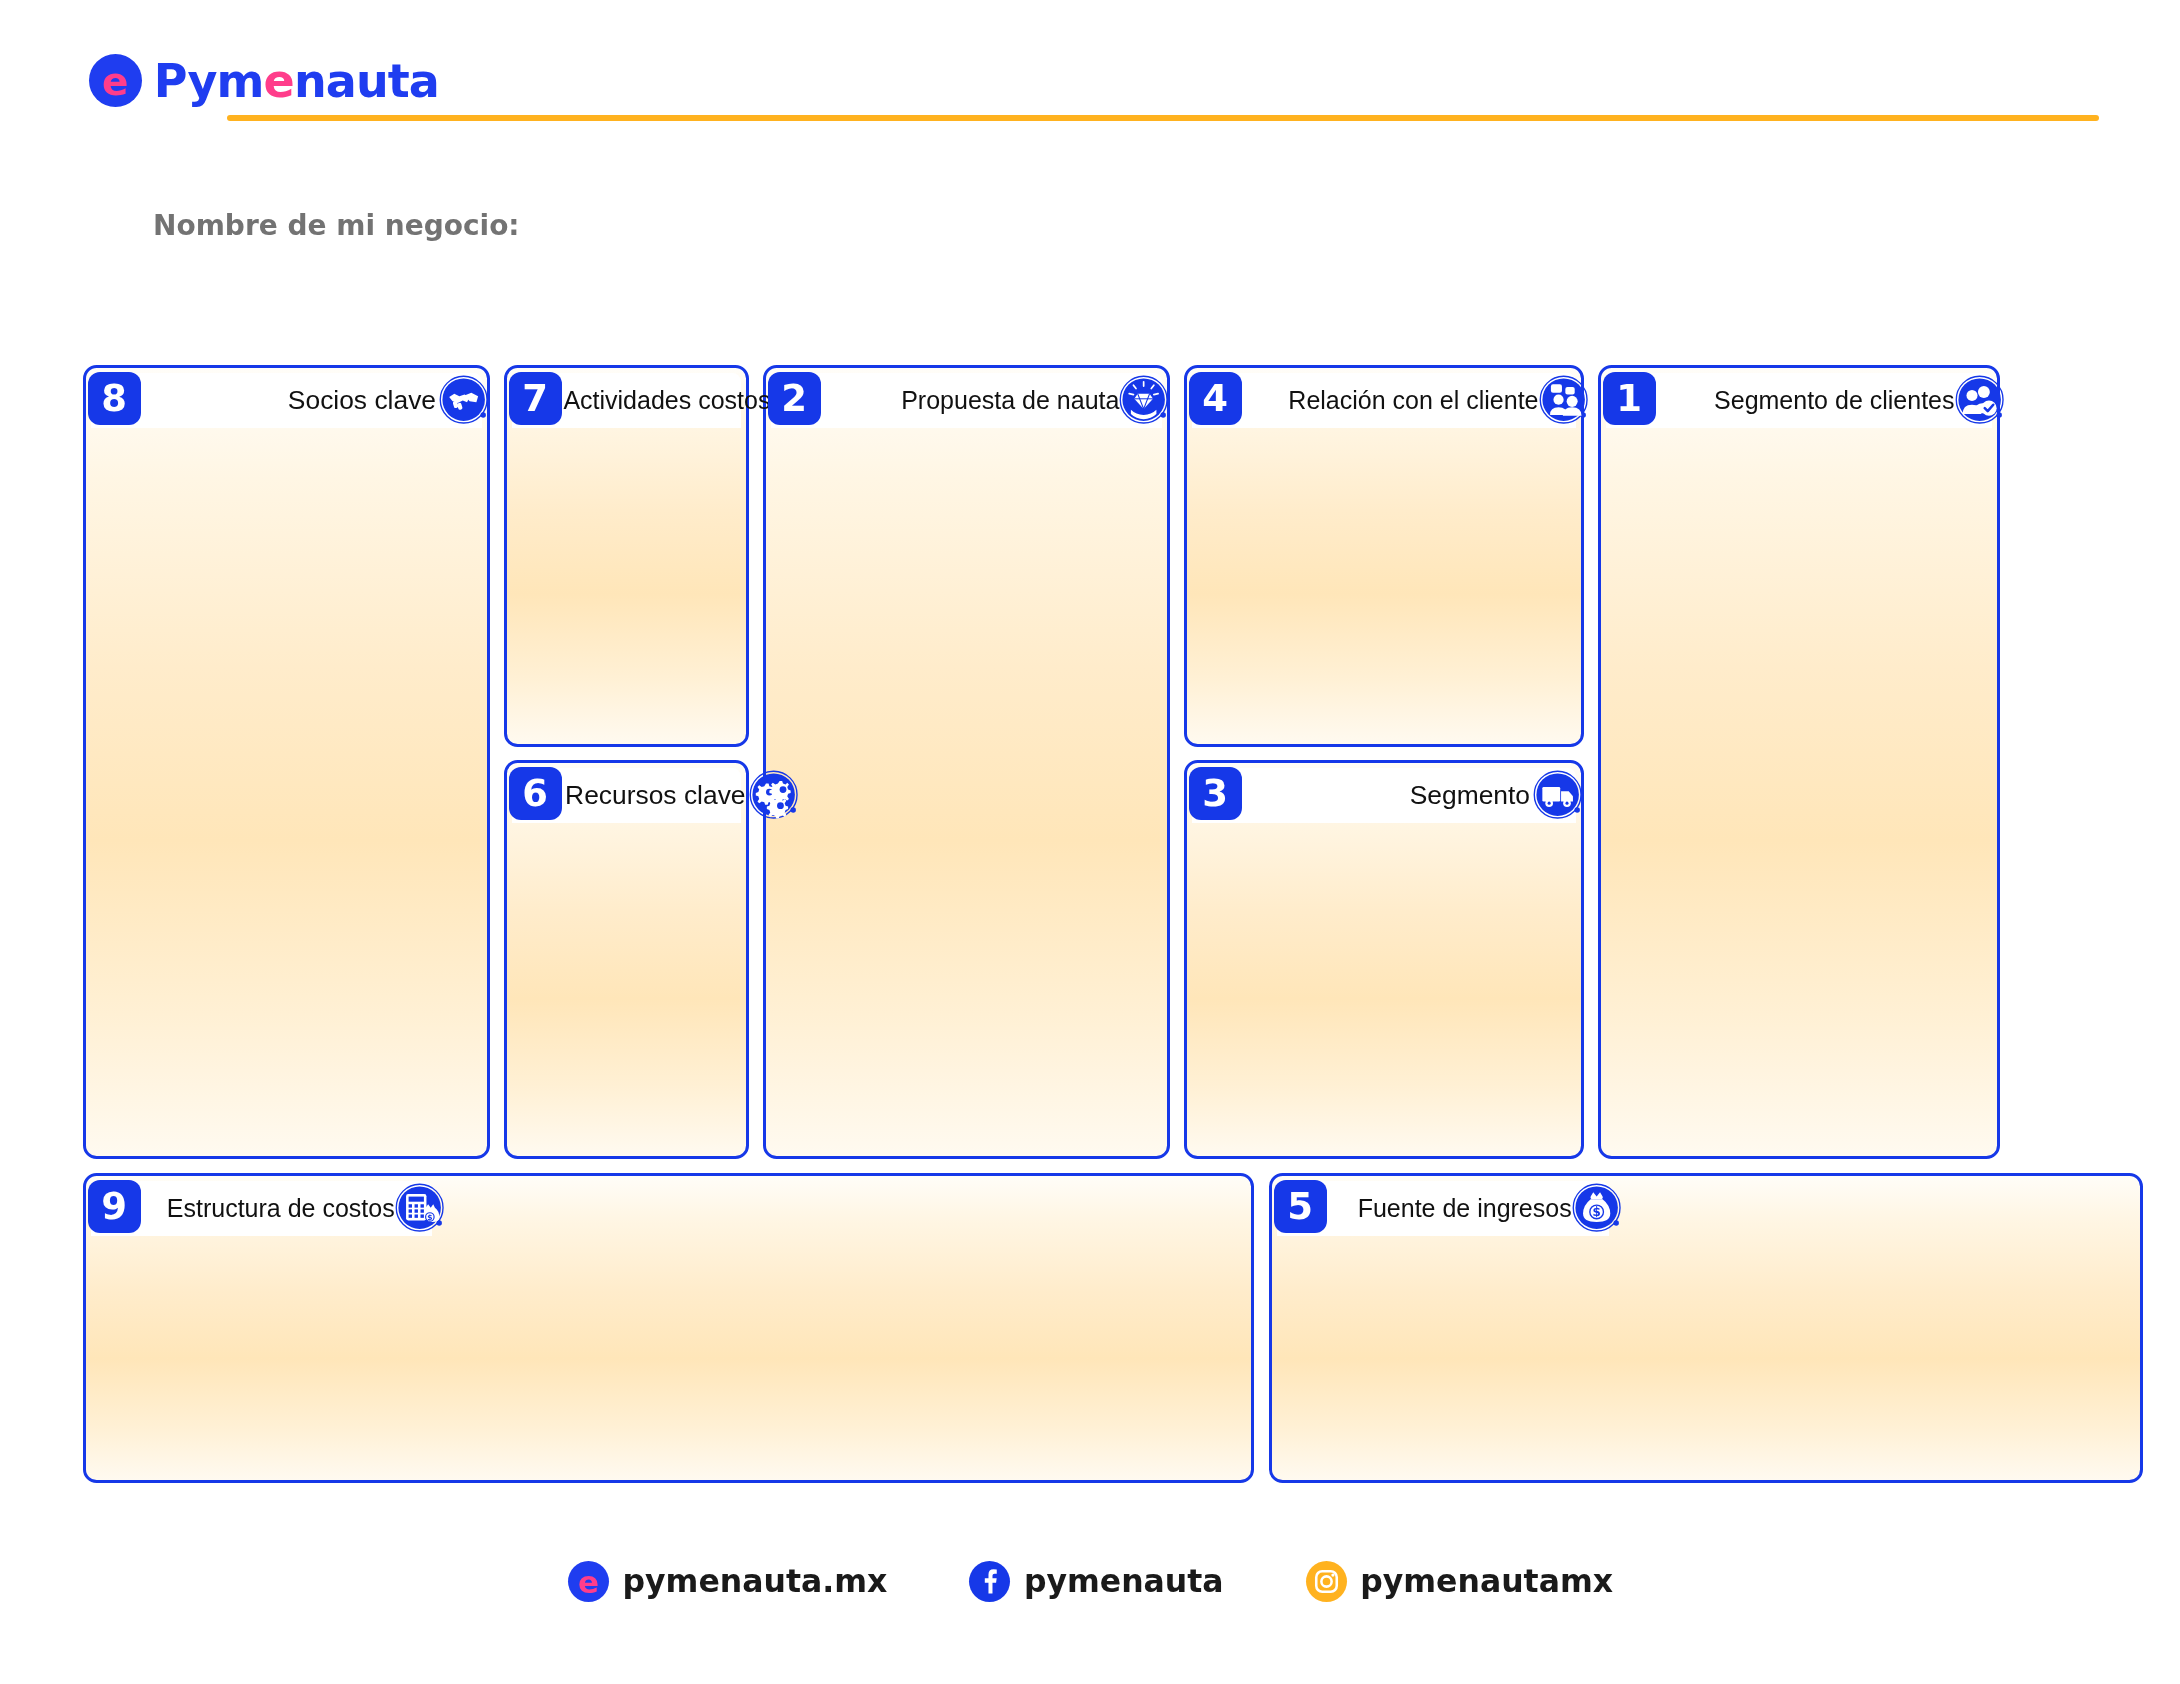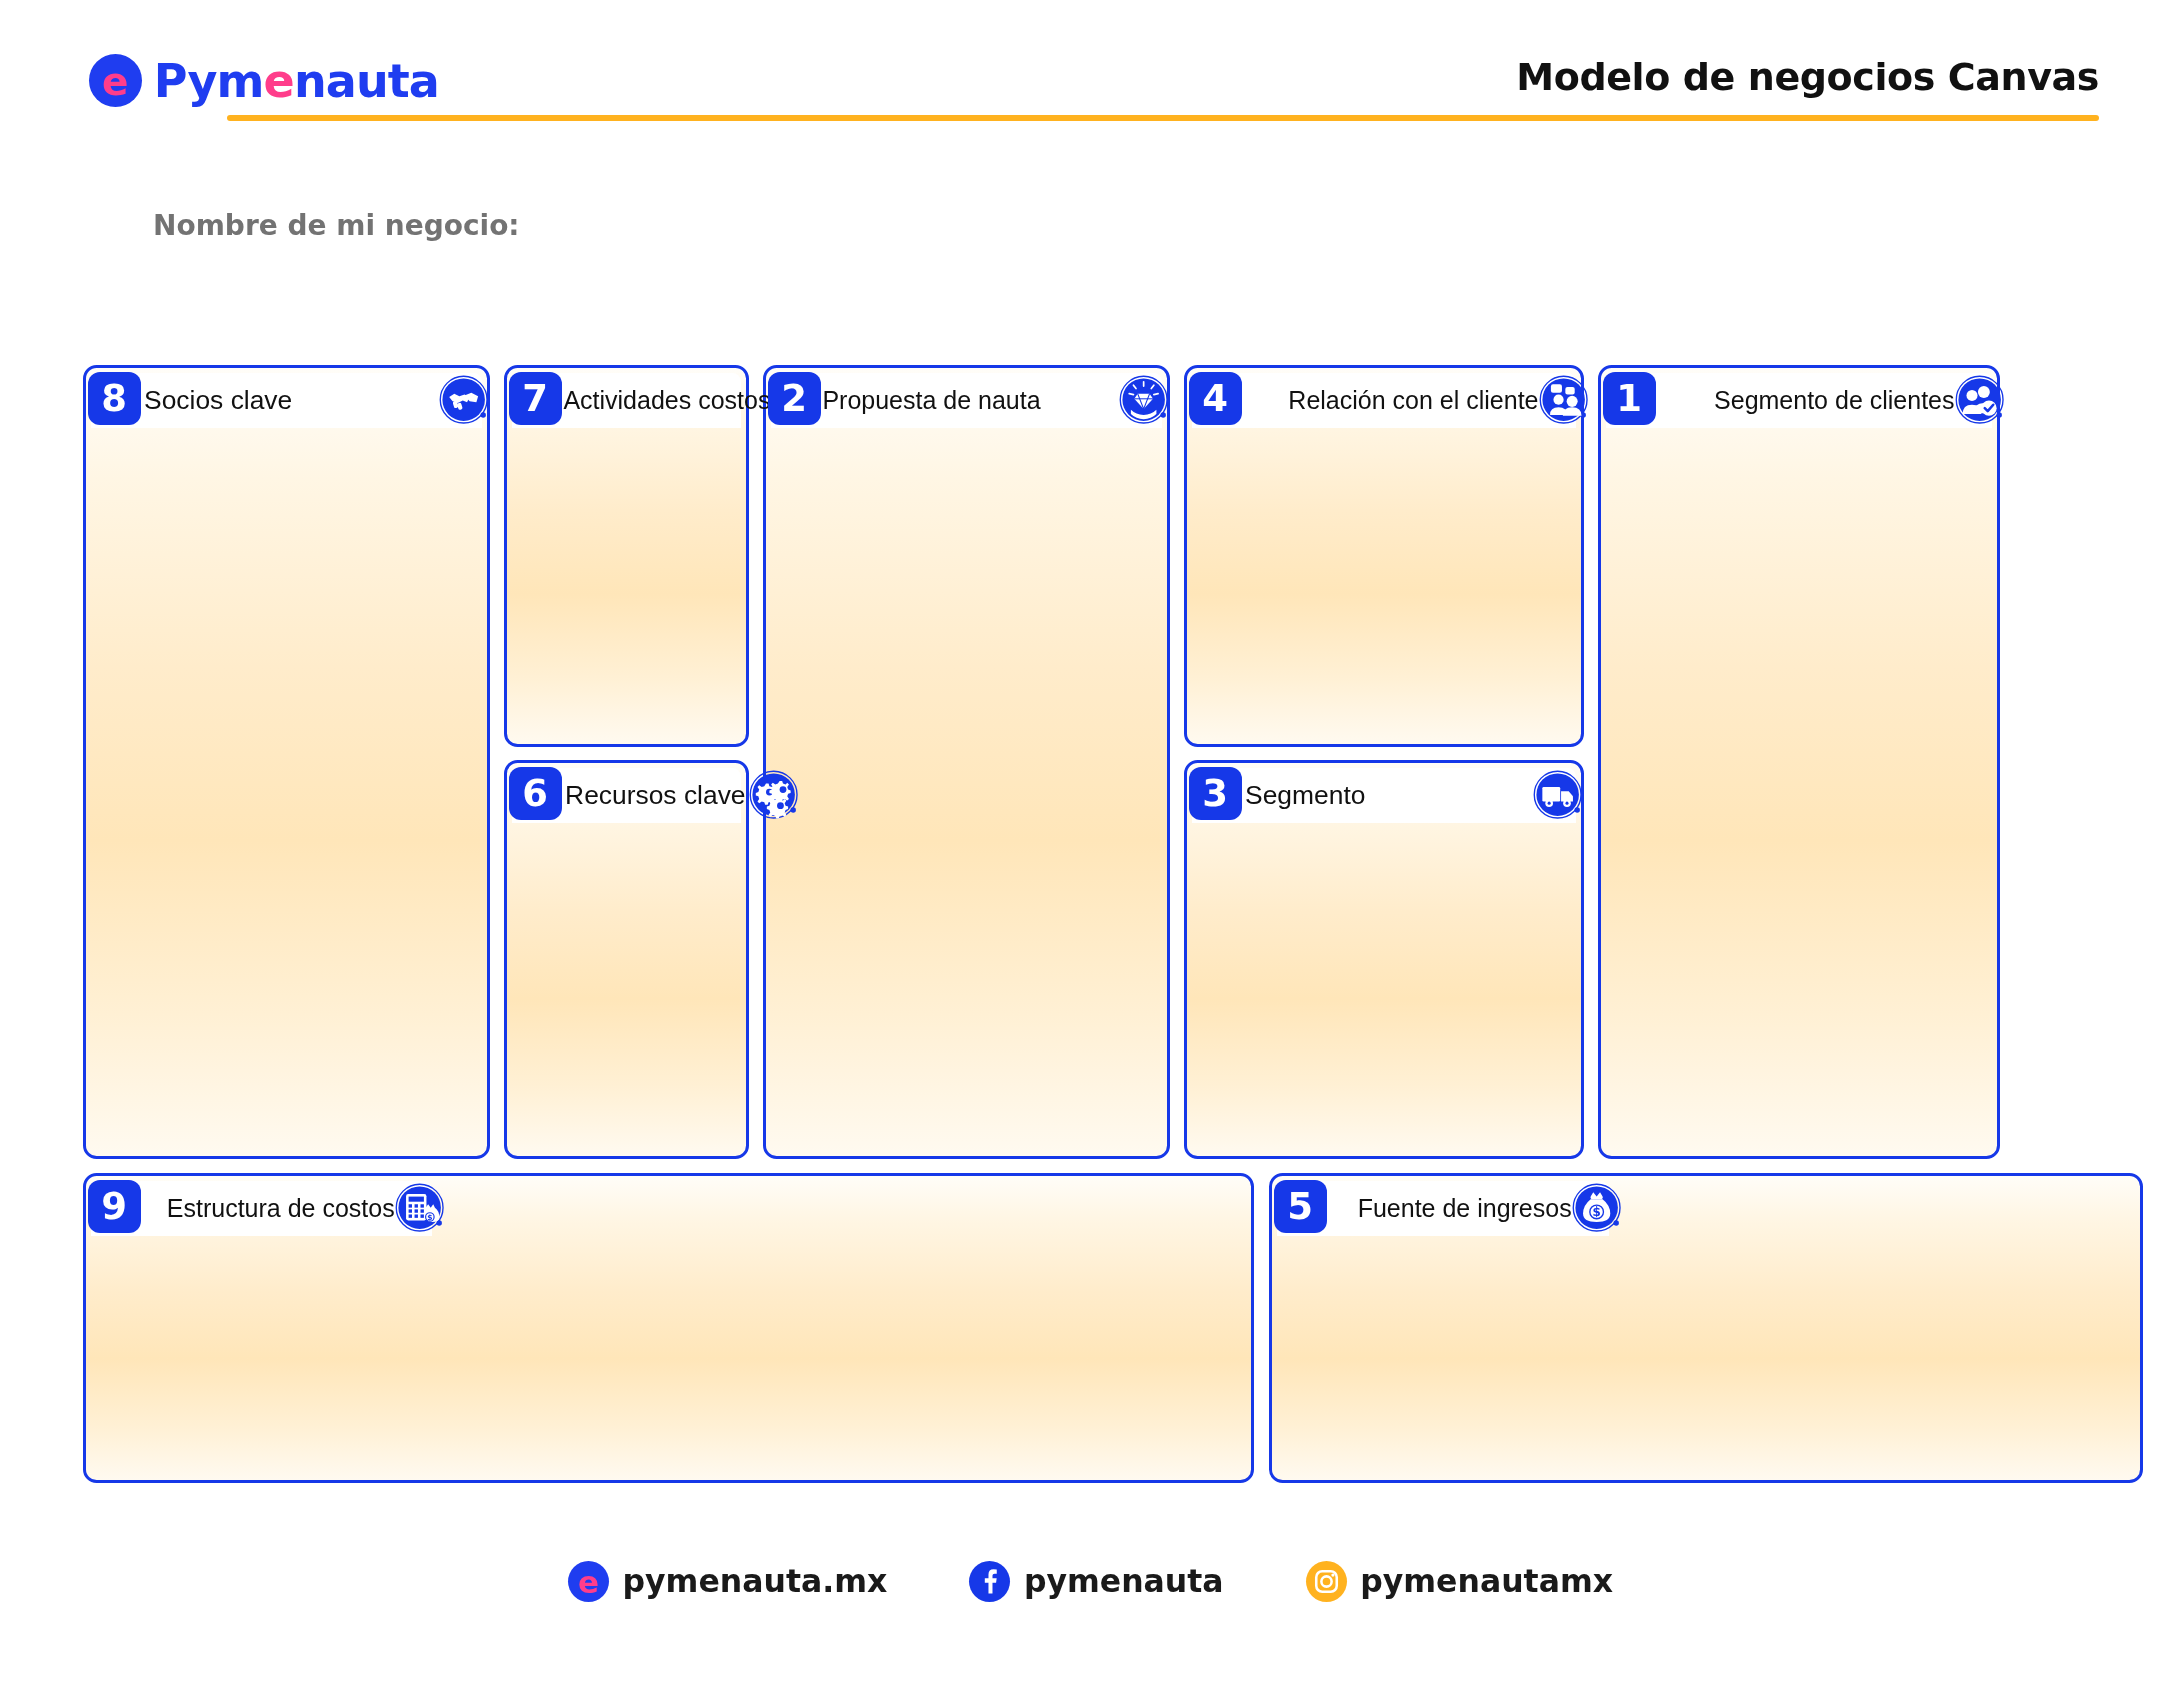--- a/index.html
+++ b/index.html
@@ -150,21 +150,21 @@
     font-weight: 700;
     font-size: 37px;
     line-height: 53px;
     text-align: center;
     position: relative;
     z-index: 3;
   }
 
   .head-label {
     flex: 1 1 auto;
-    text-align: left;
+    text-align: right;
     font-family: "Liberation Sans", sans-serif;
     font-size: 26.4px;
     color: #111111;
     white-space: nowrap;
     padding: 0 3.4px;
     overflow: visible;
   }
 
   .head-icon {
     flex: none;
@@ -241,23 +241,20 @@
 
 <div class="header">
 
   <div class="brand">
     <div class="brand-mark">
       <span class="e-glyph">e</span>
     </div>
     <div class="brand-word"><span>Pym</span><span class="pink">e</span><span>nauta</span></div>
   </div>
 
-  <div class="title-wrap">
-    <div class="doc-title">Modelo de negocios Canvas</div>
-  </div>
 
   <div class="header-rule"></div>
 </div>
 
 <div class="biz-name">Nombre de mi negocio:</div>
 
 <div class="canvas">
 
   <div class="cell" style="left:0px; top:0px; width:407px; height:794px;">
     <div class="cell-head">

